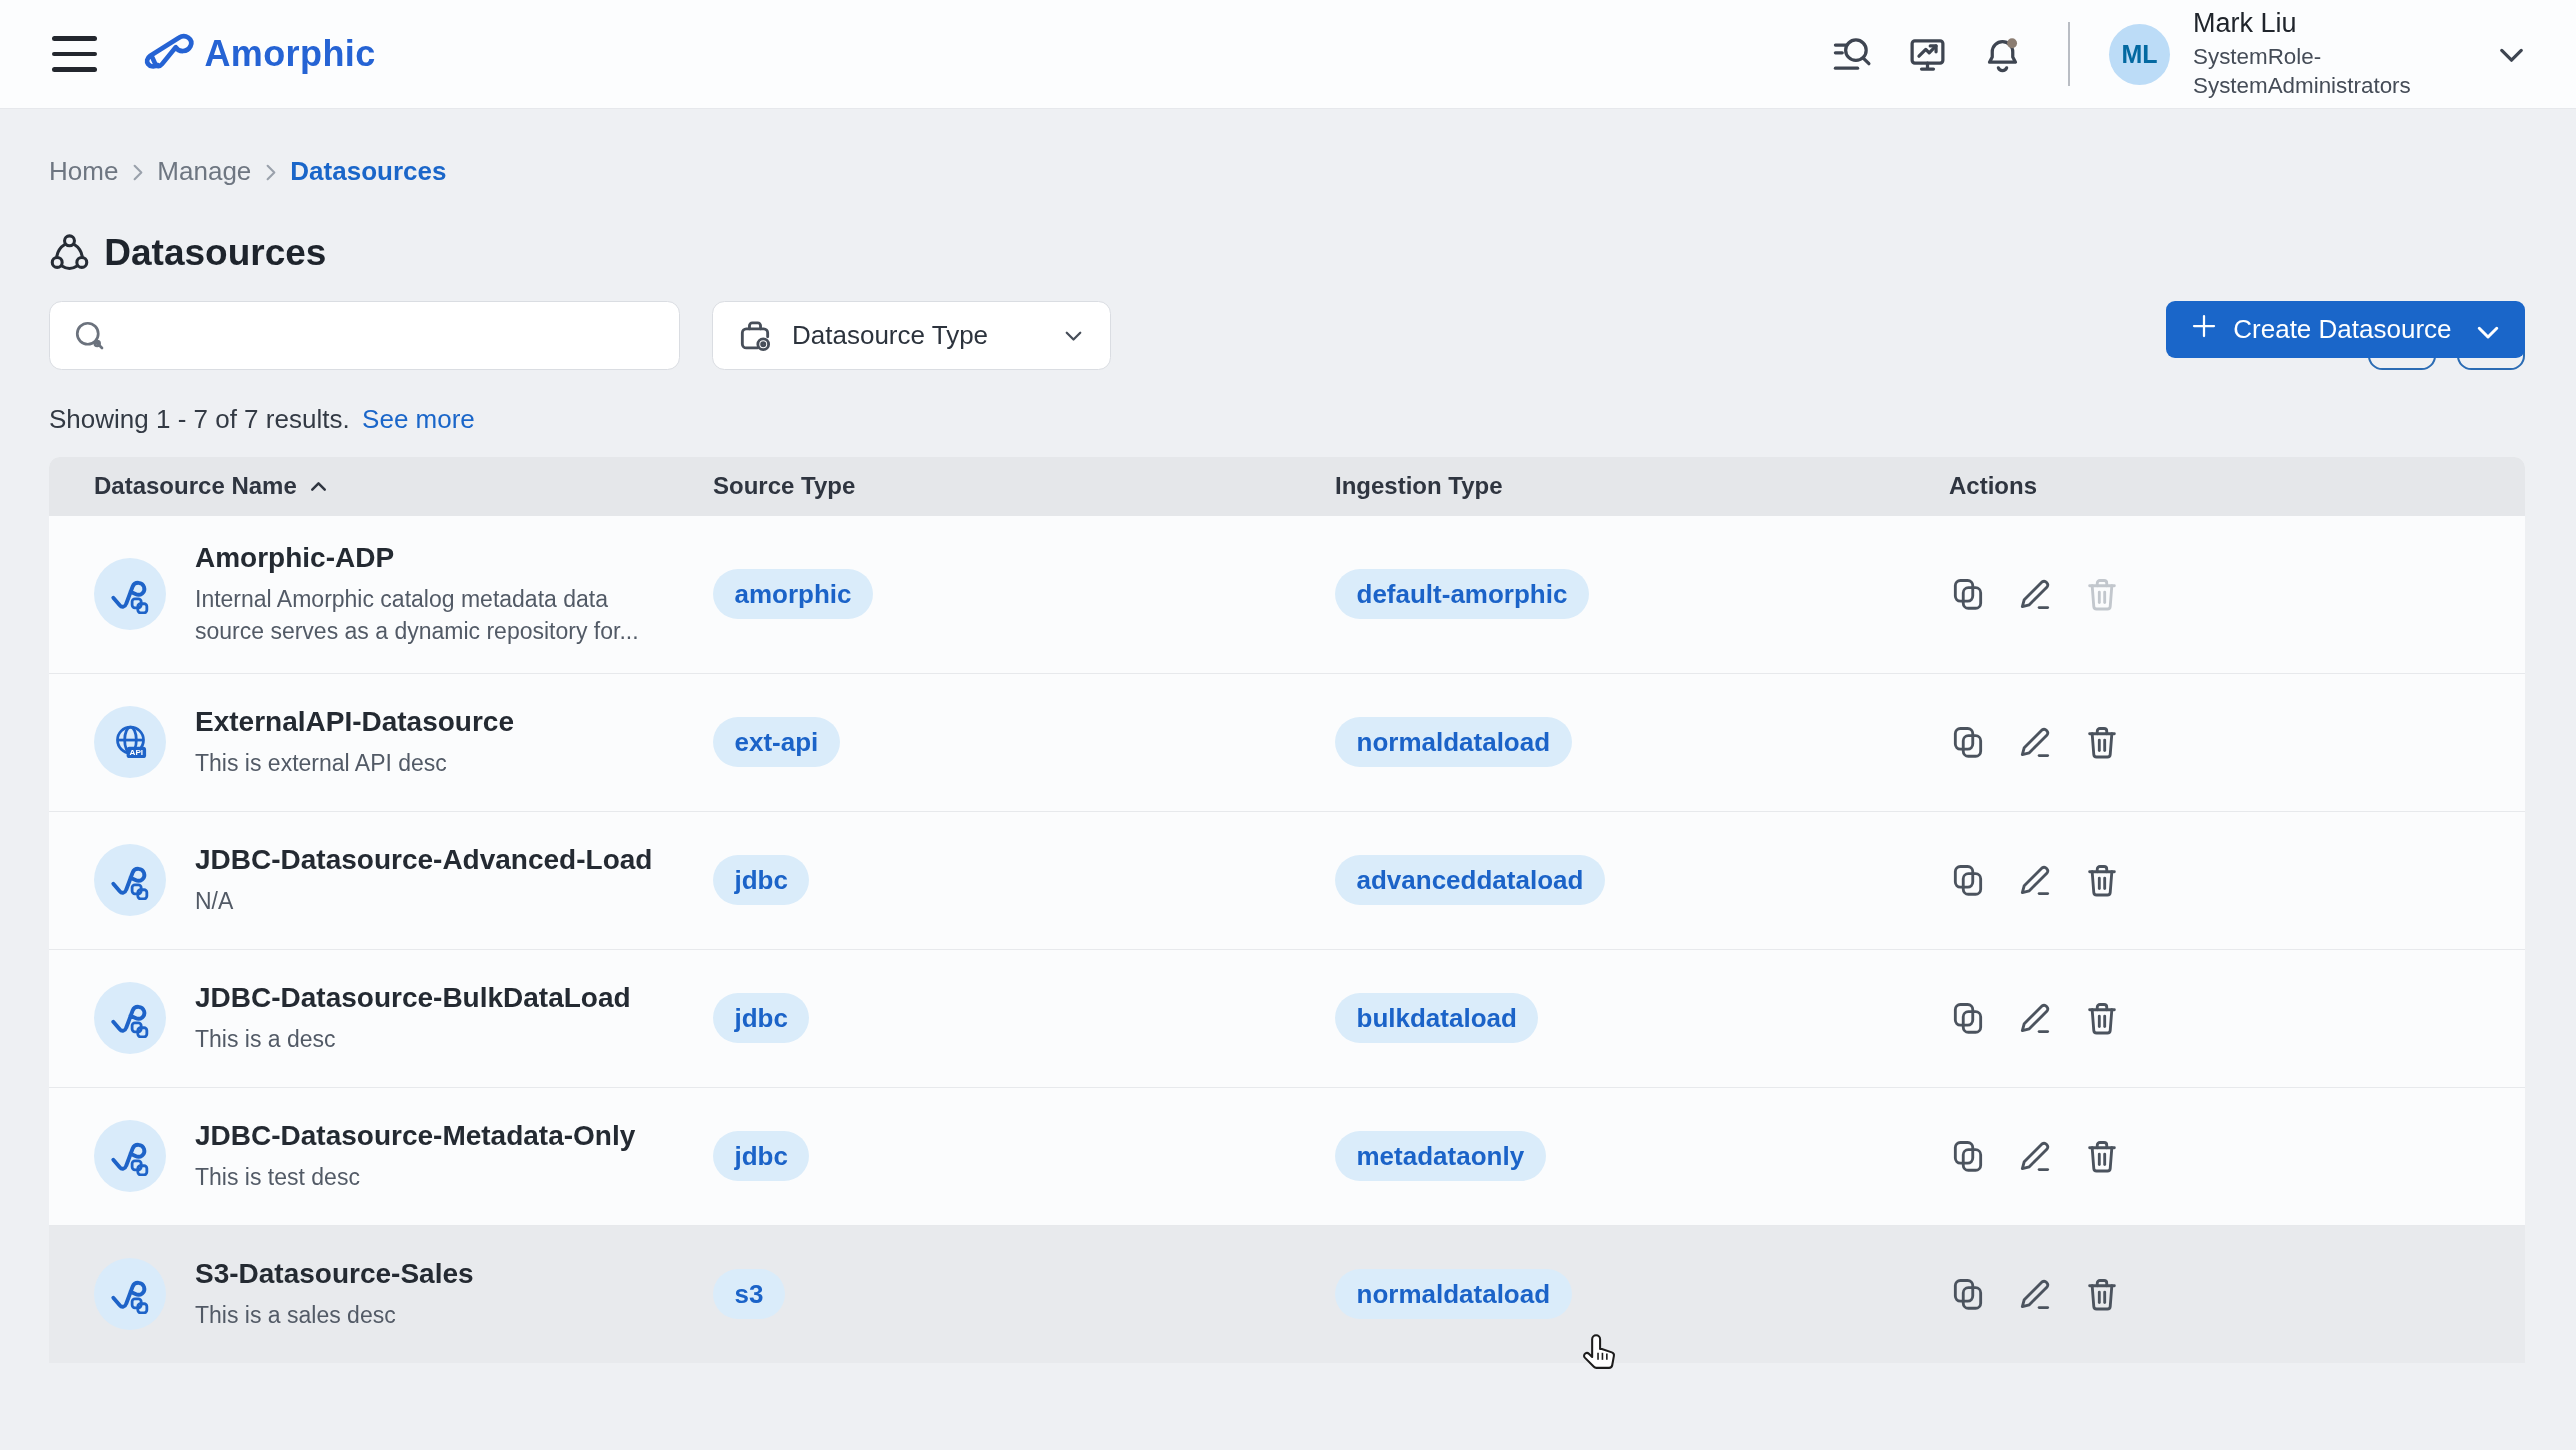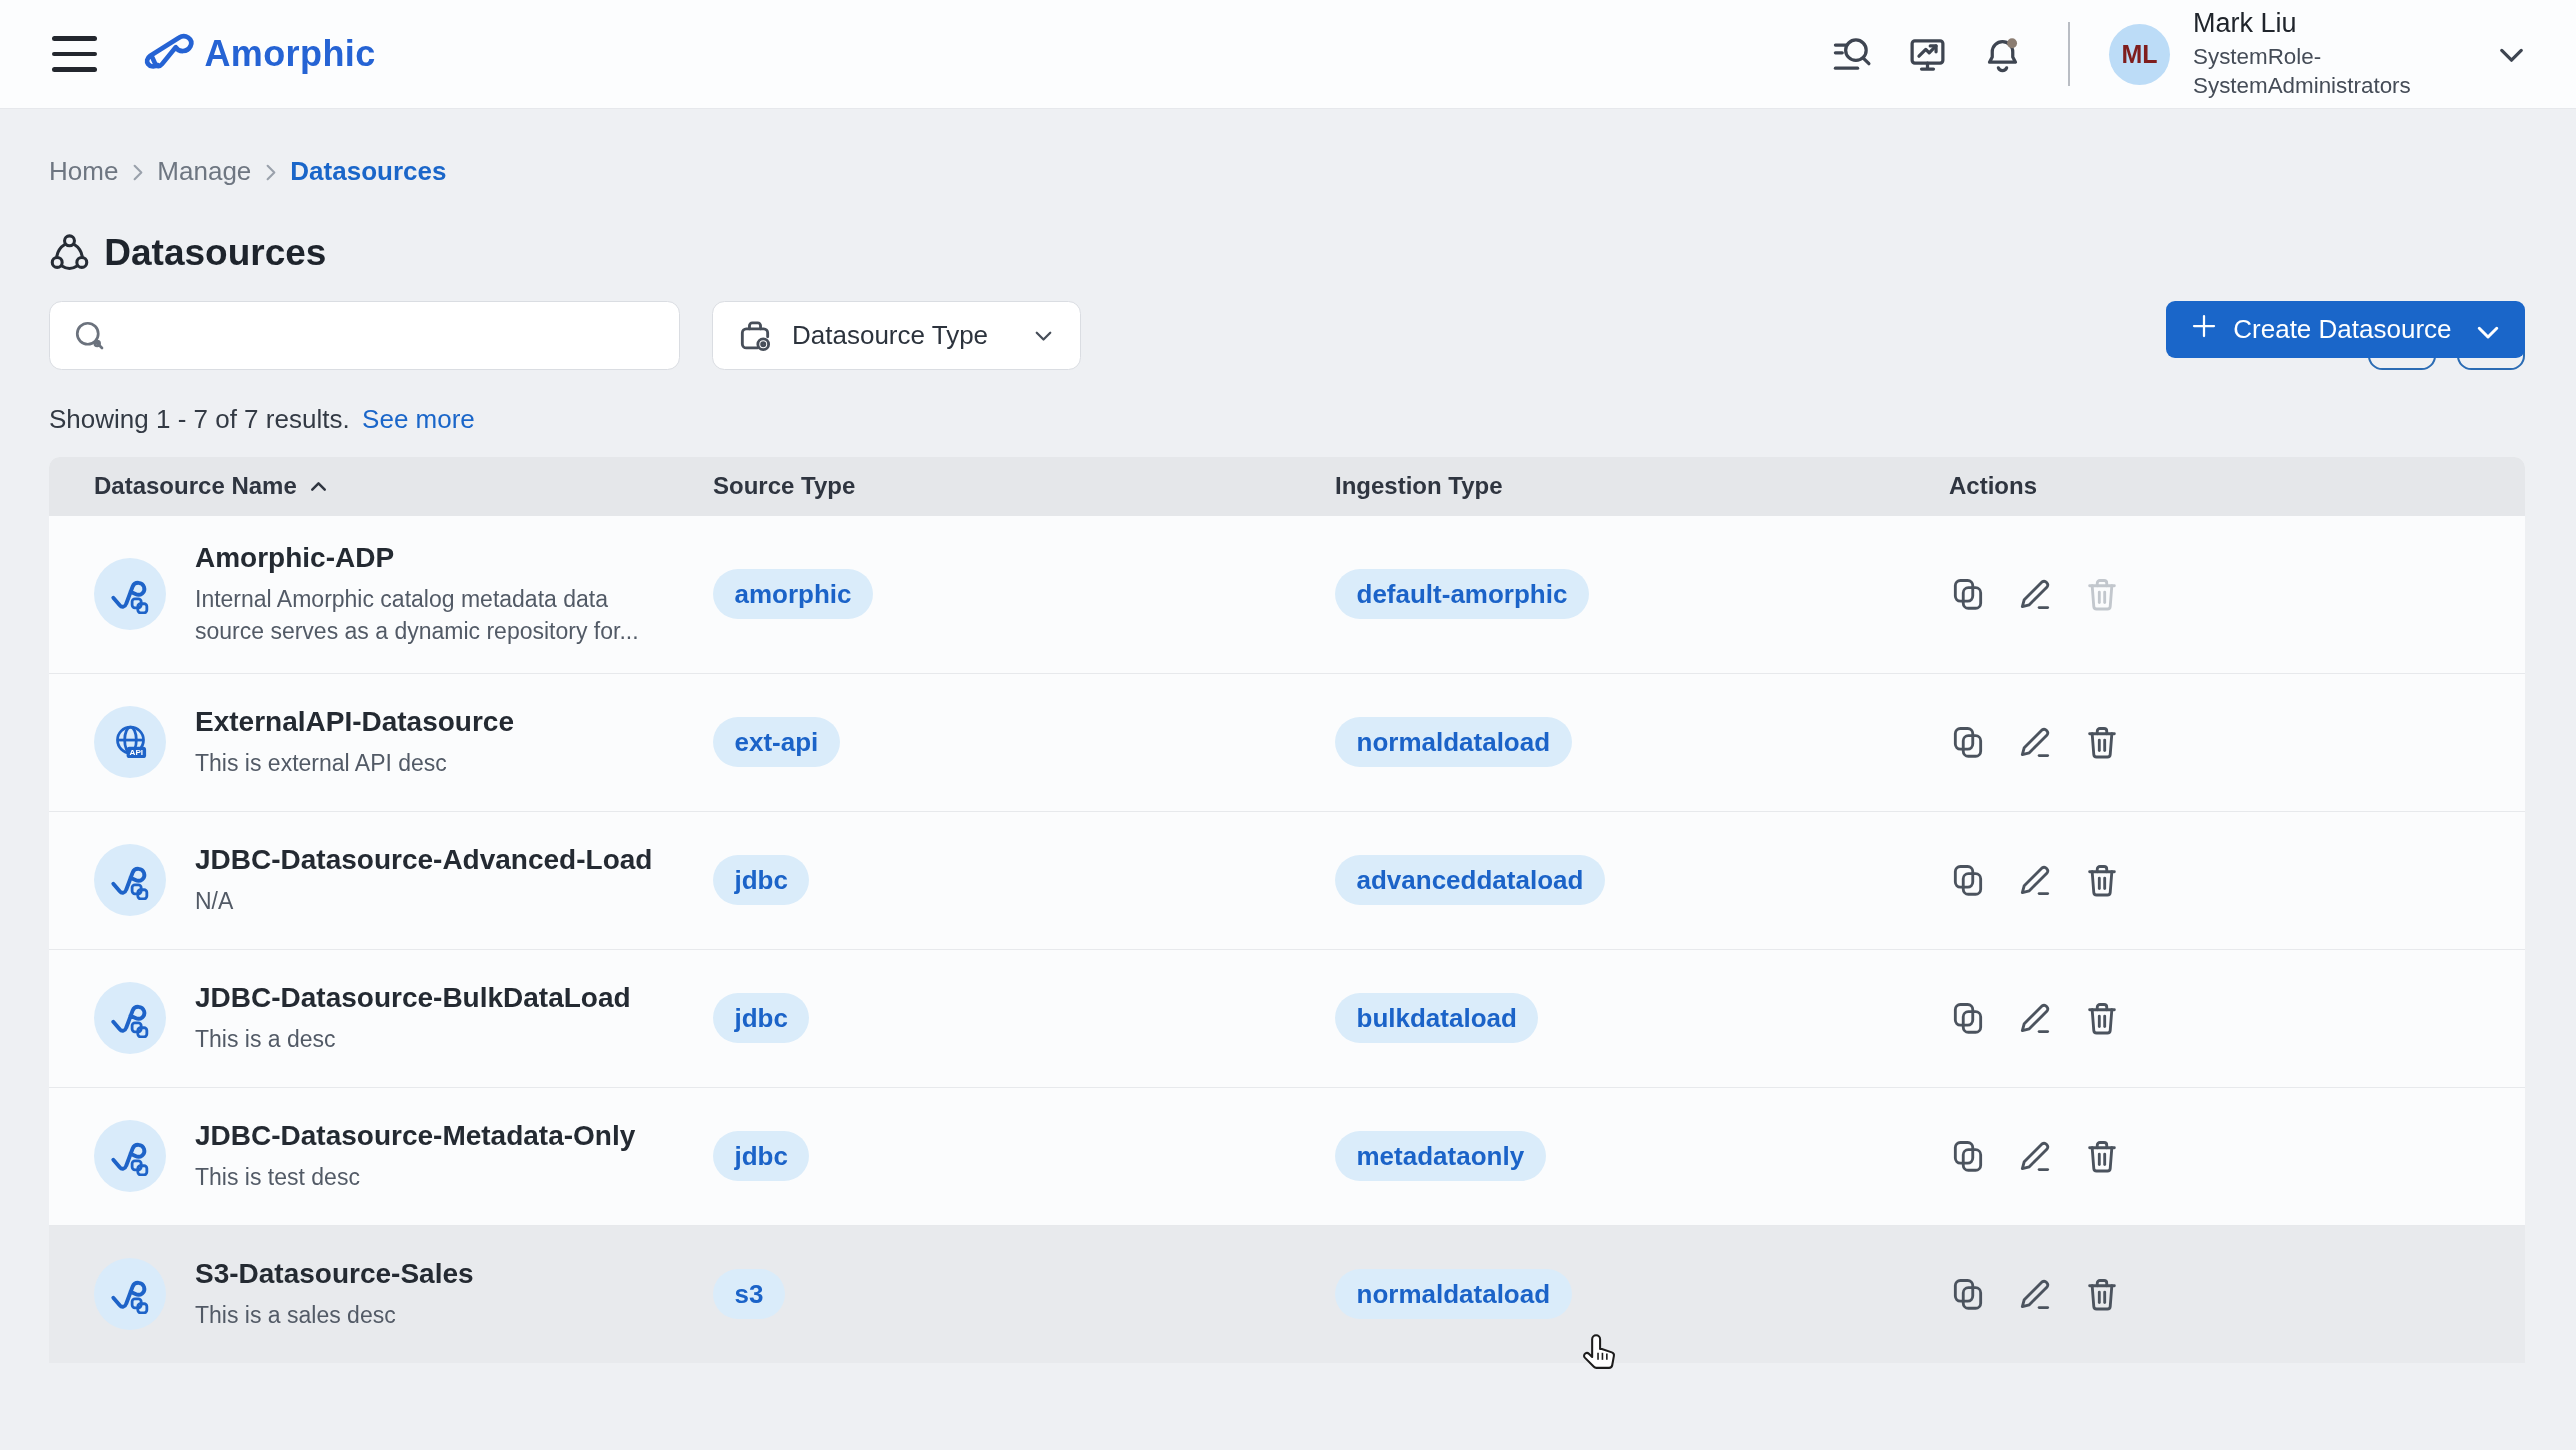--- a/index.html
+++ b/index.html
@@ -10,21 +10,21 @@
   .topbar { height:109px; background:#fcfdfe; border-bottom:0.9px solid #e6e8ec;
             display:flex; align-items:center; padding:0 45px 0 52px; }
   .hamburger { width:45px; height:36px; display:flex; flex-direction:column; justify-content:space-between; cursor:pointer; margin-right:47px; }
   .hamburger span { display:block; height:4.9px; background:#23272e; border-radius:2.7px; }
   .logo { display:flex; align-items:center; gap:5.4px; }
   .logo-text { font-size:36px; font-weight:700; color:#2563d4; letter-spacing:0.4px; }
   .topbar-right { margin-left:auto; display:flex; align-items:center; }
   .top-icon { width:41px; height:41px; color:#3e4551; margin-left:34px; cursor:pointer; position:relative; }
   .top-icon svg { width:100%; height:100%; }
   .top-divider { width:1.8px; height:64px; background:#b9bdc4; margin:0 39px 0 45px; }
-  .avatar { width:61px; height:61px; border-radius:50%; background:#bcdcf7; color:#7f1d1d;
+  .avatar { width:61px; height:61px; border-radius:50%; background:#bcdcf7; color:#0369a1;
             font-size:25px; font-weight:700; display:flex; align-items:center; justify-content:center; }
   .user-block { margin-left:23px; width:240px; }
   .user-name { font-size:27px; color:#20252c; font-weight:400; line-height:30px; }
   .user-role { font-size:22.4px; color:#454c57; line-height:29px; margin-top:3.6px; word-break:break-word; }
   .user-chevron { width:39px; height:39px; color:#3e4551; margin-left:59px; cursor:pointer; }
   .user-chevron svg { width:100%; height:100%; }
 
   
   .content { position:relative; padding:0 51px 0 49px; }
   .breadcrumb { display:flex; align-items:center; gap:8px; margin-top:47px; font-size:26px; }
@@ -45,21 +45,21 @@
   .create-btn svg { width:30px; height:30px; }
   .create-btn .chev { width:25px; height:25px; margin-left:7.2px; }
 
   .toolbar { display:flex; align-items:center; margin-top:27px; }
   .search-box { width:631px; height:69px; background:#fff; border:1.8px solid #dadde2; border-radius:12.5px;
                 display:flex; align-items:center; padding:0 21.5px; }
   .search-box svg { width:36px; height:36px; color:#6b727d; flex:none; }
   .search-box input { border:none; outline:none; background:transparent; font-family:inherit;
                       font-size:27px; color:#2a313b; margin-left:18px; width:100%; }
   .search-box input::placeholder { color:#8d949e; }
-  .filter-box { width:369px; height:69px; background:#fff; border:1.8px solid #dadde2; border-radius:12.5px;
+  .filter-box { width:399px; height:69px; background:#fff; border:1.8px solid #dadde2; border-radius:12.5px;
                 display:flex; align-items:center; padding:0 23px; margin-left:32px; cursor:pointer; }
   .filter-box .f-icon { width:38px; height:38px; color:#474e59; }
   .filter-box .f-icon svg{ width:100%; height:100%; }
   .filter-label { font-size:26px; color:#2c333d; margin-left:18px; flex:1; }
   .filter-box .chev { width:27px; height:27px; color:#474e59; }
   .filter-box .chev svg{ width:100%; height:100%; }
   .tool-spacer { flex:1; }
   .icon-btn { width:68px; height:68px; border:2.2px solid #2b6cb4; border-radius:14.3px; background:transparent;
               color:#2b6cb4; display:flex; align-items:center; justify-content:center; cursor:pointer; }
   .icon-btn + .icon-btn { margin-left:21.5px; }

